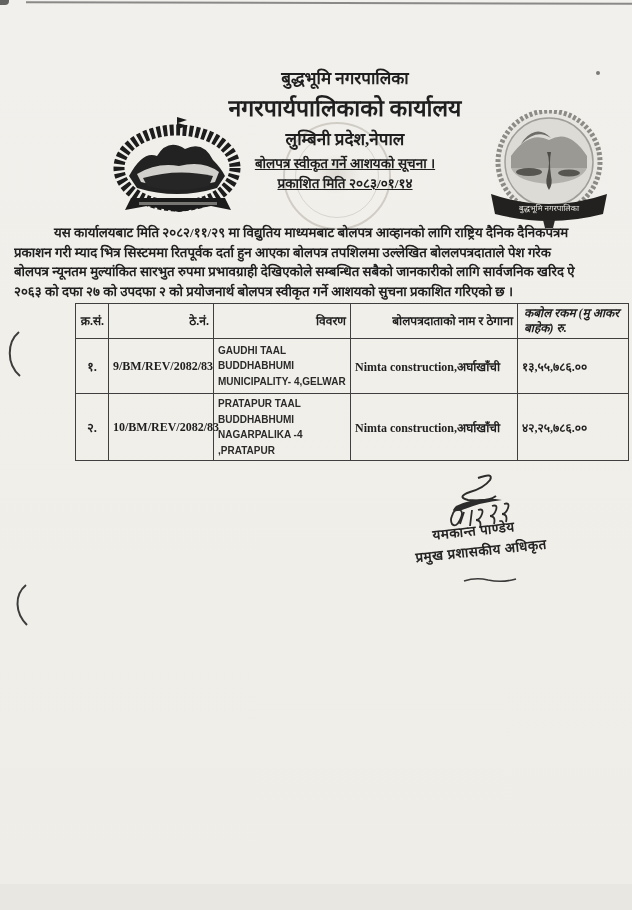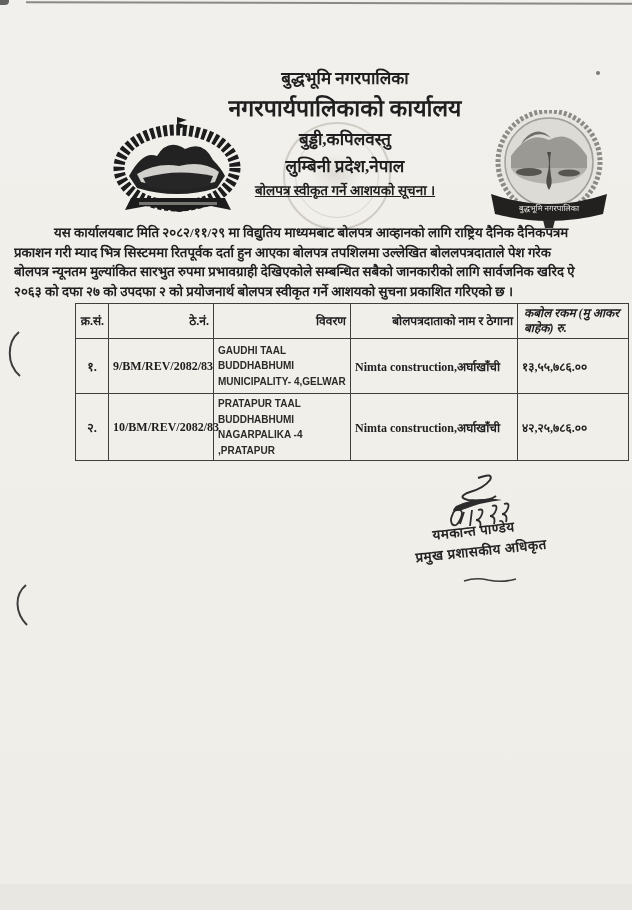--- a/index.html
+++ b/index.html
@@ -77,23 +77,23 @@
   <div class="dot-artifact"></div>
 
   <div class="watermark">
     <div class="inner"></div>
     <div class="smudge"></div>
   </div>
 
   <div class="header-block">
     <div class="h-muni">बुद्धभूमि नगरपालिका</div>
     <div class="h-office">नगरपार्यपालिकाको कार्यालय</div>
-    <div class="h-addr1">बुड्ढी,कपिलवस्तु</div>
     <div class="h-addr2">लुम्बिनी प्रदेश,नेपाल</div>
     <div class="h-notice">बोलपत्र स्वीकृत गर्ने आशयको सूचना ।</div>
+    <div class="h-date">प्रकाशित मिति २०८३/०१/१४</div>
   </div>
 
   <div class="emblem-left">
     <svg width="130" height="102" viewBox="0 0 130 102">
 
       <path d="M64 14 L64 1 L74 4 L65 7 L75 10 L64 13 Z" fill="#1c1c1c"></path>
 
       <ellipse cx="64" cy="52" rx="58" ry="38" fill="none" stroke="#1d1d1d" stroke-width="11" stroke-dasharray="4 2.5"></ellipse>
       <ellipse cx="64" cy="52" rx="50" ry="31" fill="#f1efea"></ellipse>
 

